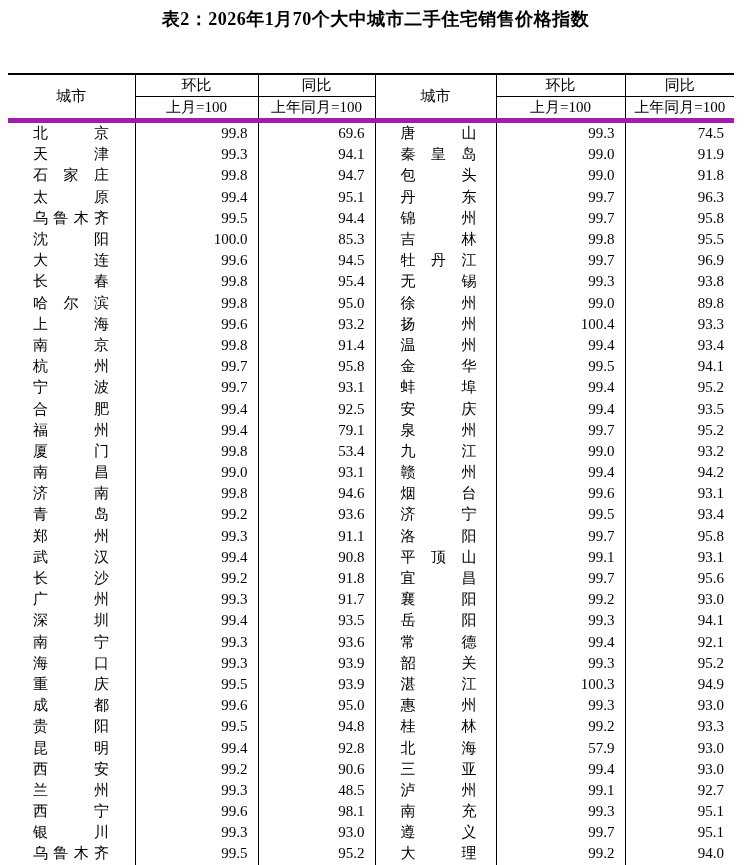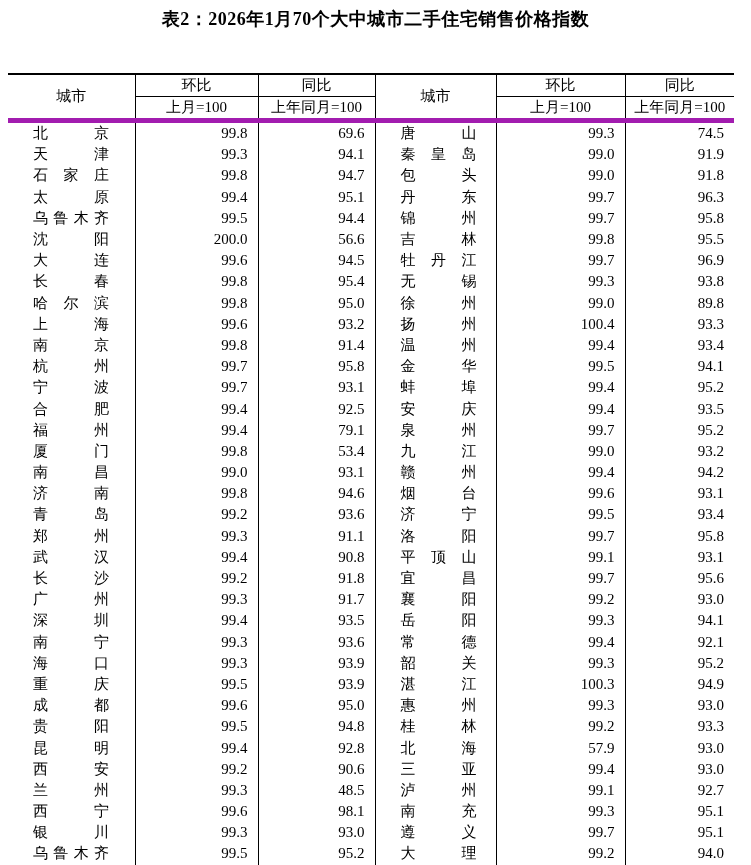--- a/index.html
+++ b/index.html
@@ -160,22 +160,22 @@
     <td>
           <div class="city-name">锦州</div>
         </td>
     <td class="num">99.7</td>
     <td class="num">95.8</td>
   </tr>
       <tr>
     <td>
           <div class="city-name">沈阳</div>
         </td>
-    <td class="num">200.0</td>
-    <td class="num">56.6</td>
+    <td class="num">100.0</td>
+    <td class="num">85.3</td>
     <td>
           <div class="city-name">吉林</div>
         </td>
     <td class="num">99.8</td>
     <td class="num">95.5</td>
   </tr>
       <tr>
     <td>
           <div class="city-name">大连</div>
         </td>

